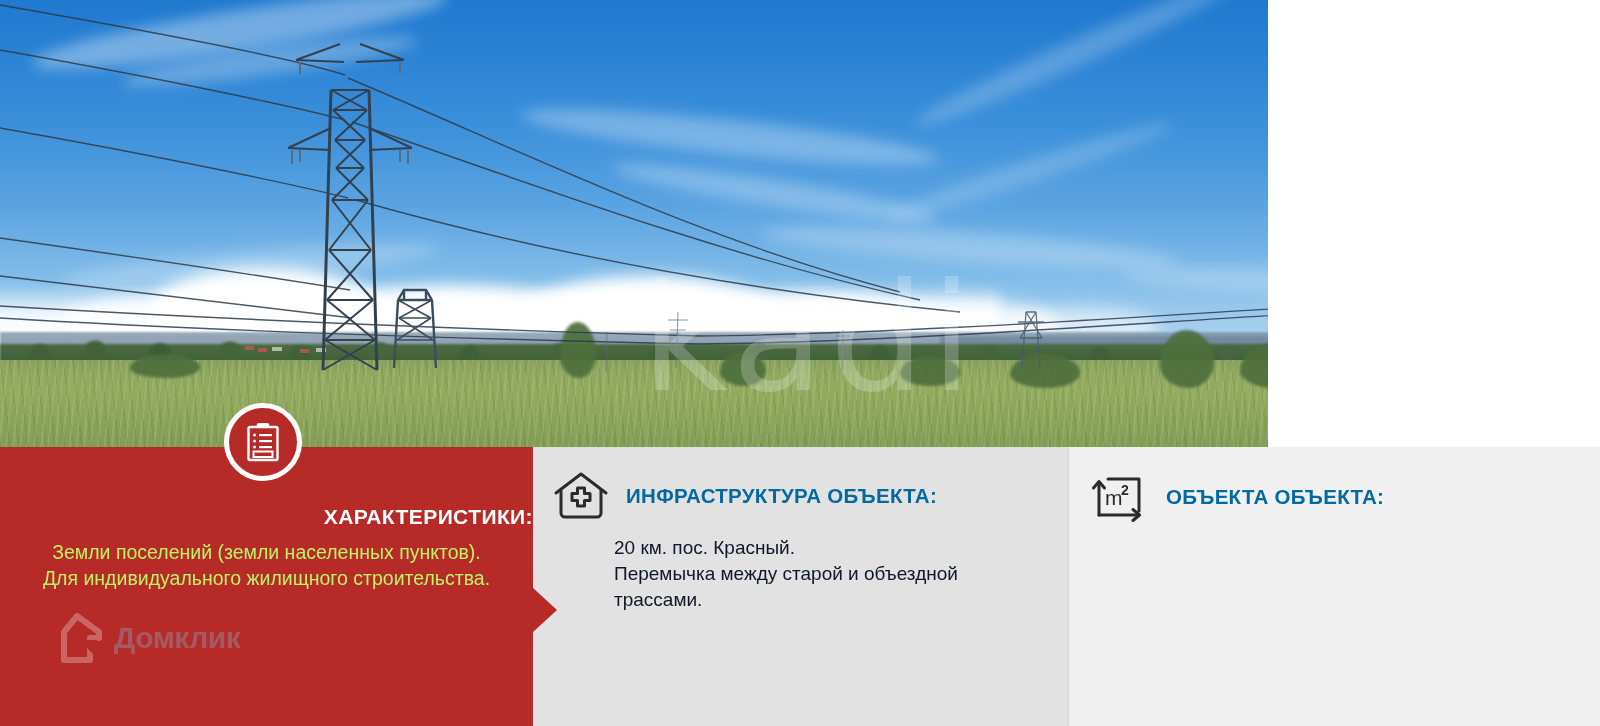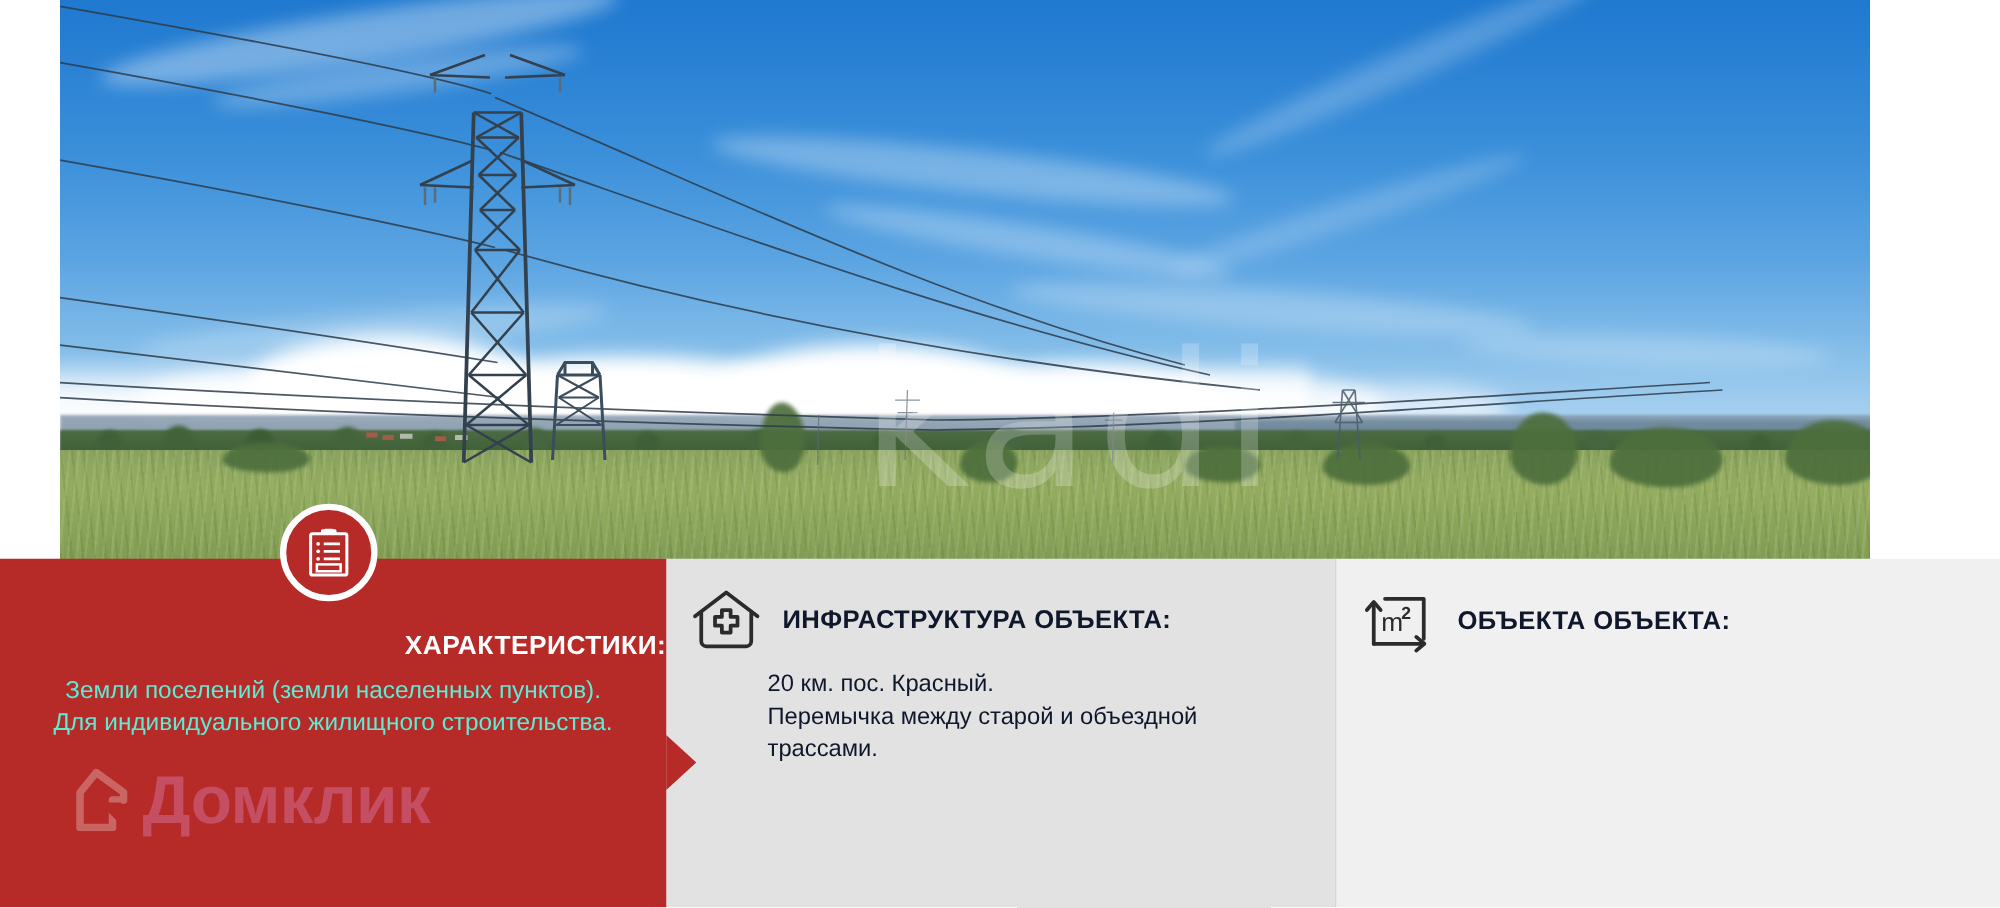--- a/index.html
+++ b/index.html
@@ -19,24 +19,23 @@
     height: 726px;
     overflow: hidden;
     background: #ffffff;
   }
 
   
   .photo {
     position: absolute;
     left: 0;
     top: 0;
-    width: 1448px;
+    width: 1268px;
     height: 450px;
     overflow: hidden;
-    margin-left: 48px;
   }
   .sky {
     position: absolute;
     inset: 0;
     background:
       linear-gradient(180deg,
         #1f79cf 0%,
         #2b82d4 12%,
         #3c90da 28%,
         #5ba4e2 46%,
@@ -279,56 +278,56 @@
     font-size: 21px;
     font-weight: bold;
     letter-spacing: .4px;
   }
   .left-body {
     position: absolute;
     left: 0;
     top: 92px;
     width: 533px;
     text-align: center;
-    color: #5eead4;
+    color: #bef264;
     font-size: 19.5px;
     line-height: 26px;
     white-space: pre-line;
   }
 
   
   .dk-logo {
     position: absolute;
     left: 52px;
     top: 166px;
     display: flex;
     align-items: center;
     gap: 12px;
     opacity: .28;
     z-index: 4;
   }
   .dk-word {
-    color: #f0abfc;
-    font-size: 54px;
+    color: #7dd3fc;
+    font-size: 30px;
     font-weight: bold;
     letter-spacing: -.5px;
     line-height: 1;
   }
 
   
   .head-row {
     position: absolute;
     display: flex;
     align-items: center;
     gap: 16px;
   }
   .panel-head {
     font-size: 20.5px;
     font-weight: bold;
-    color: #0f172a;
+    color: #0369a1;
     letter-spacing: .3px;
     white-space: nowrap;
   }
   .panel-body {
     position: absolute;
     font-size: 19px;
     line-height: 26px;
     color: #0f172a;
     white-space: pre-line;
   }

